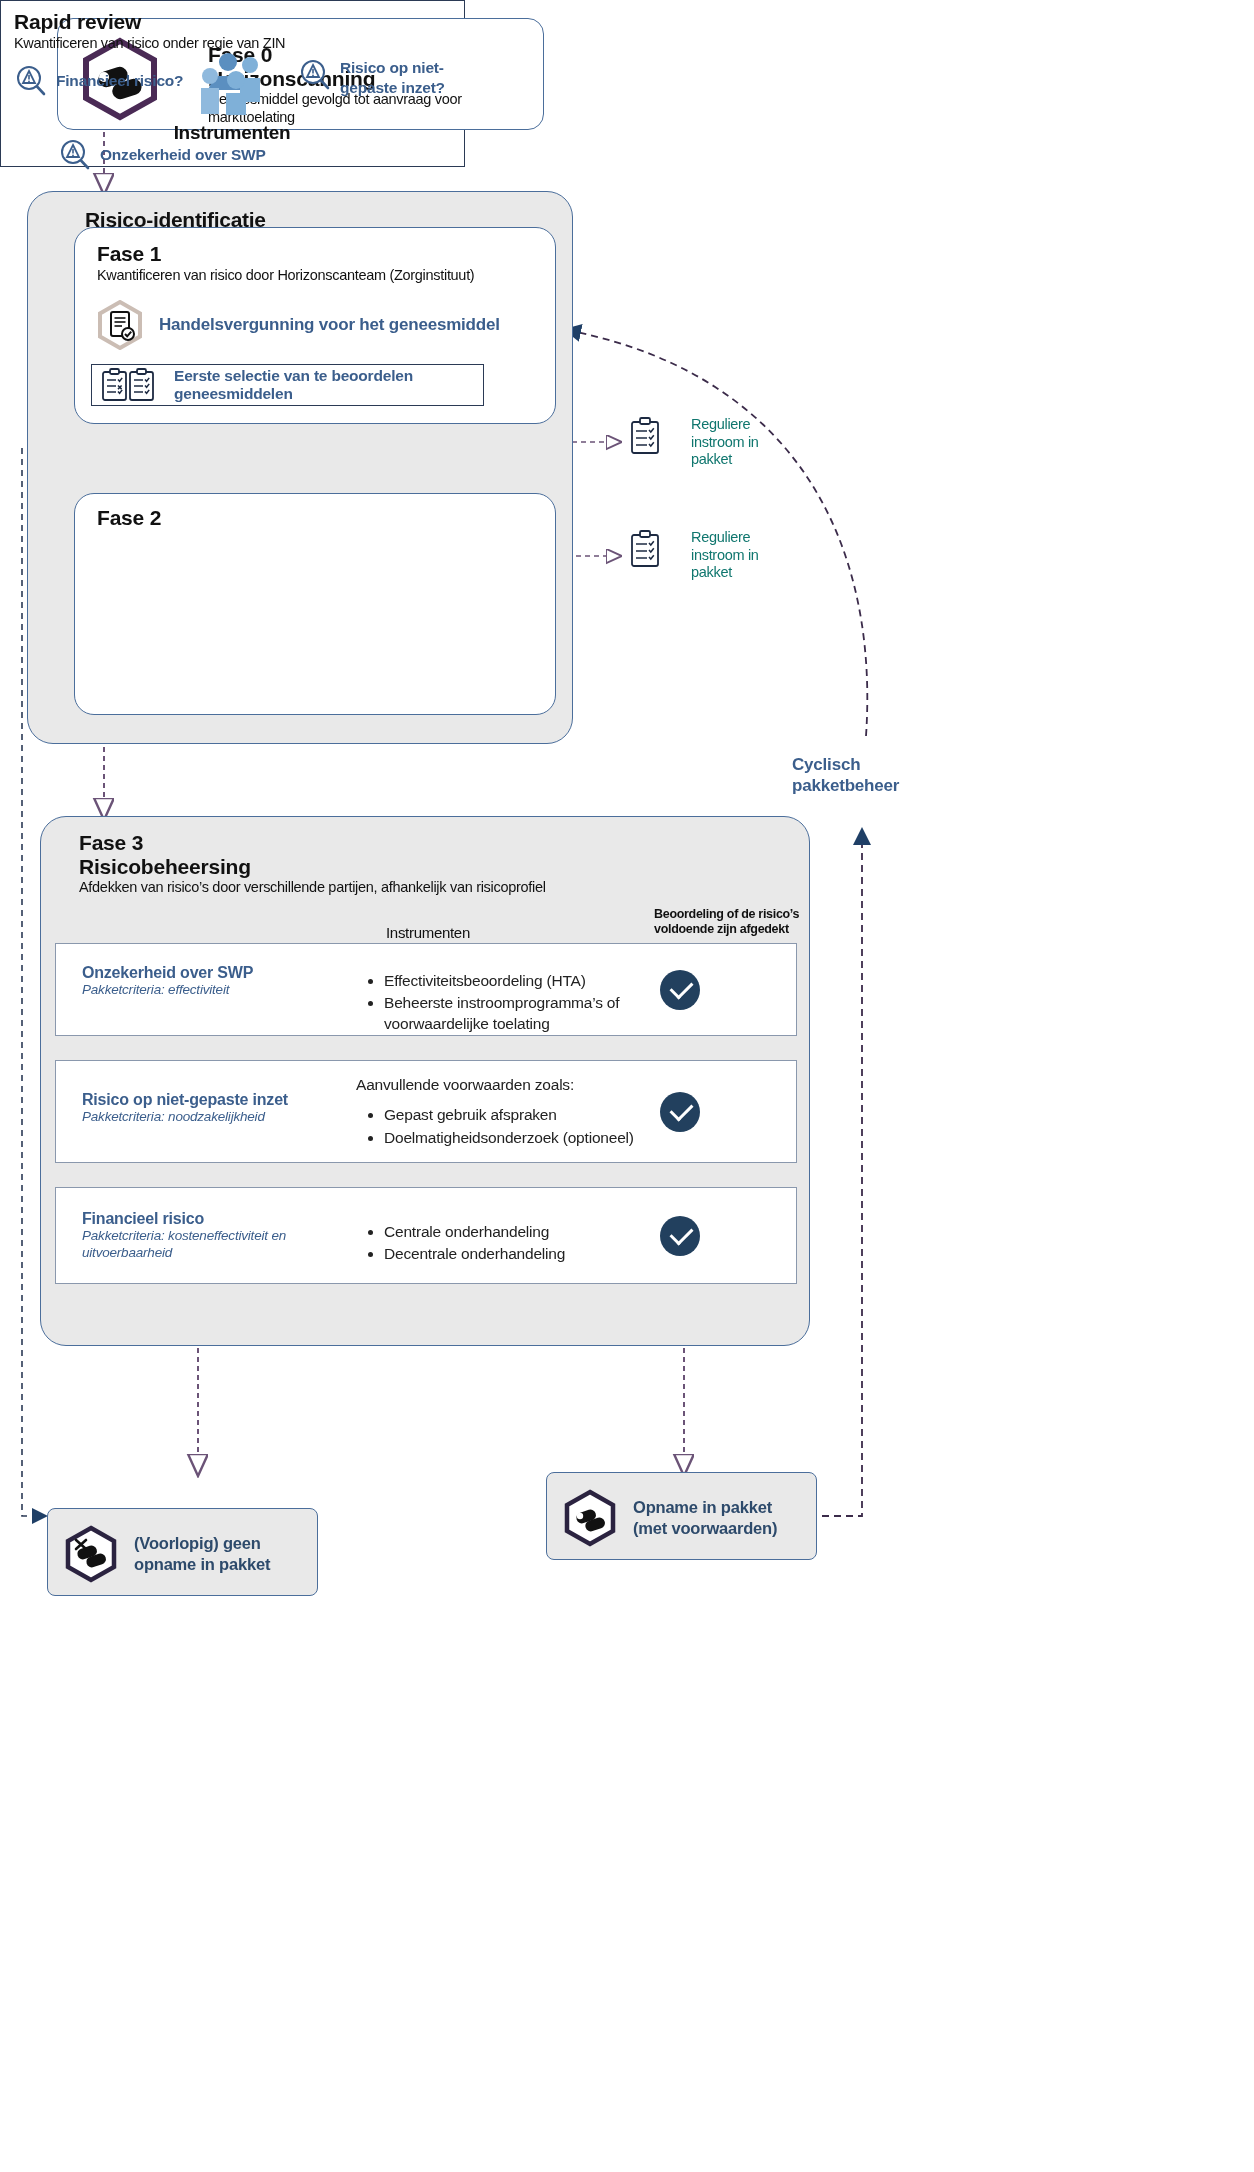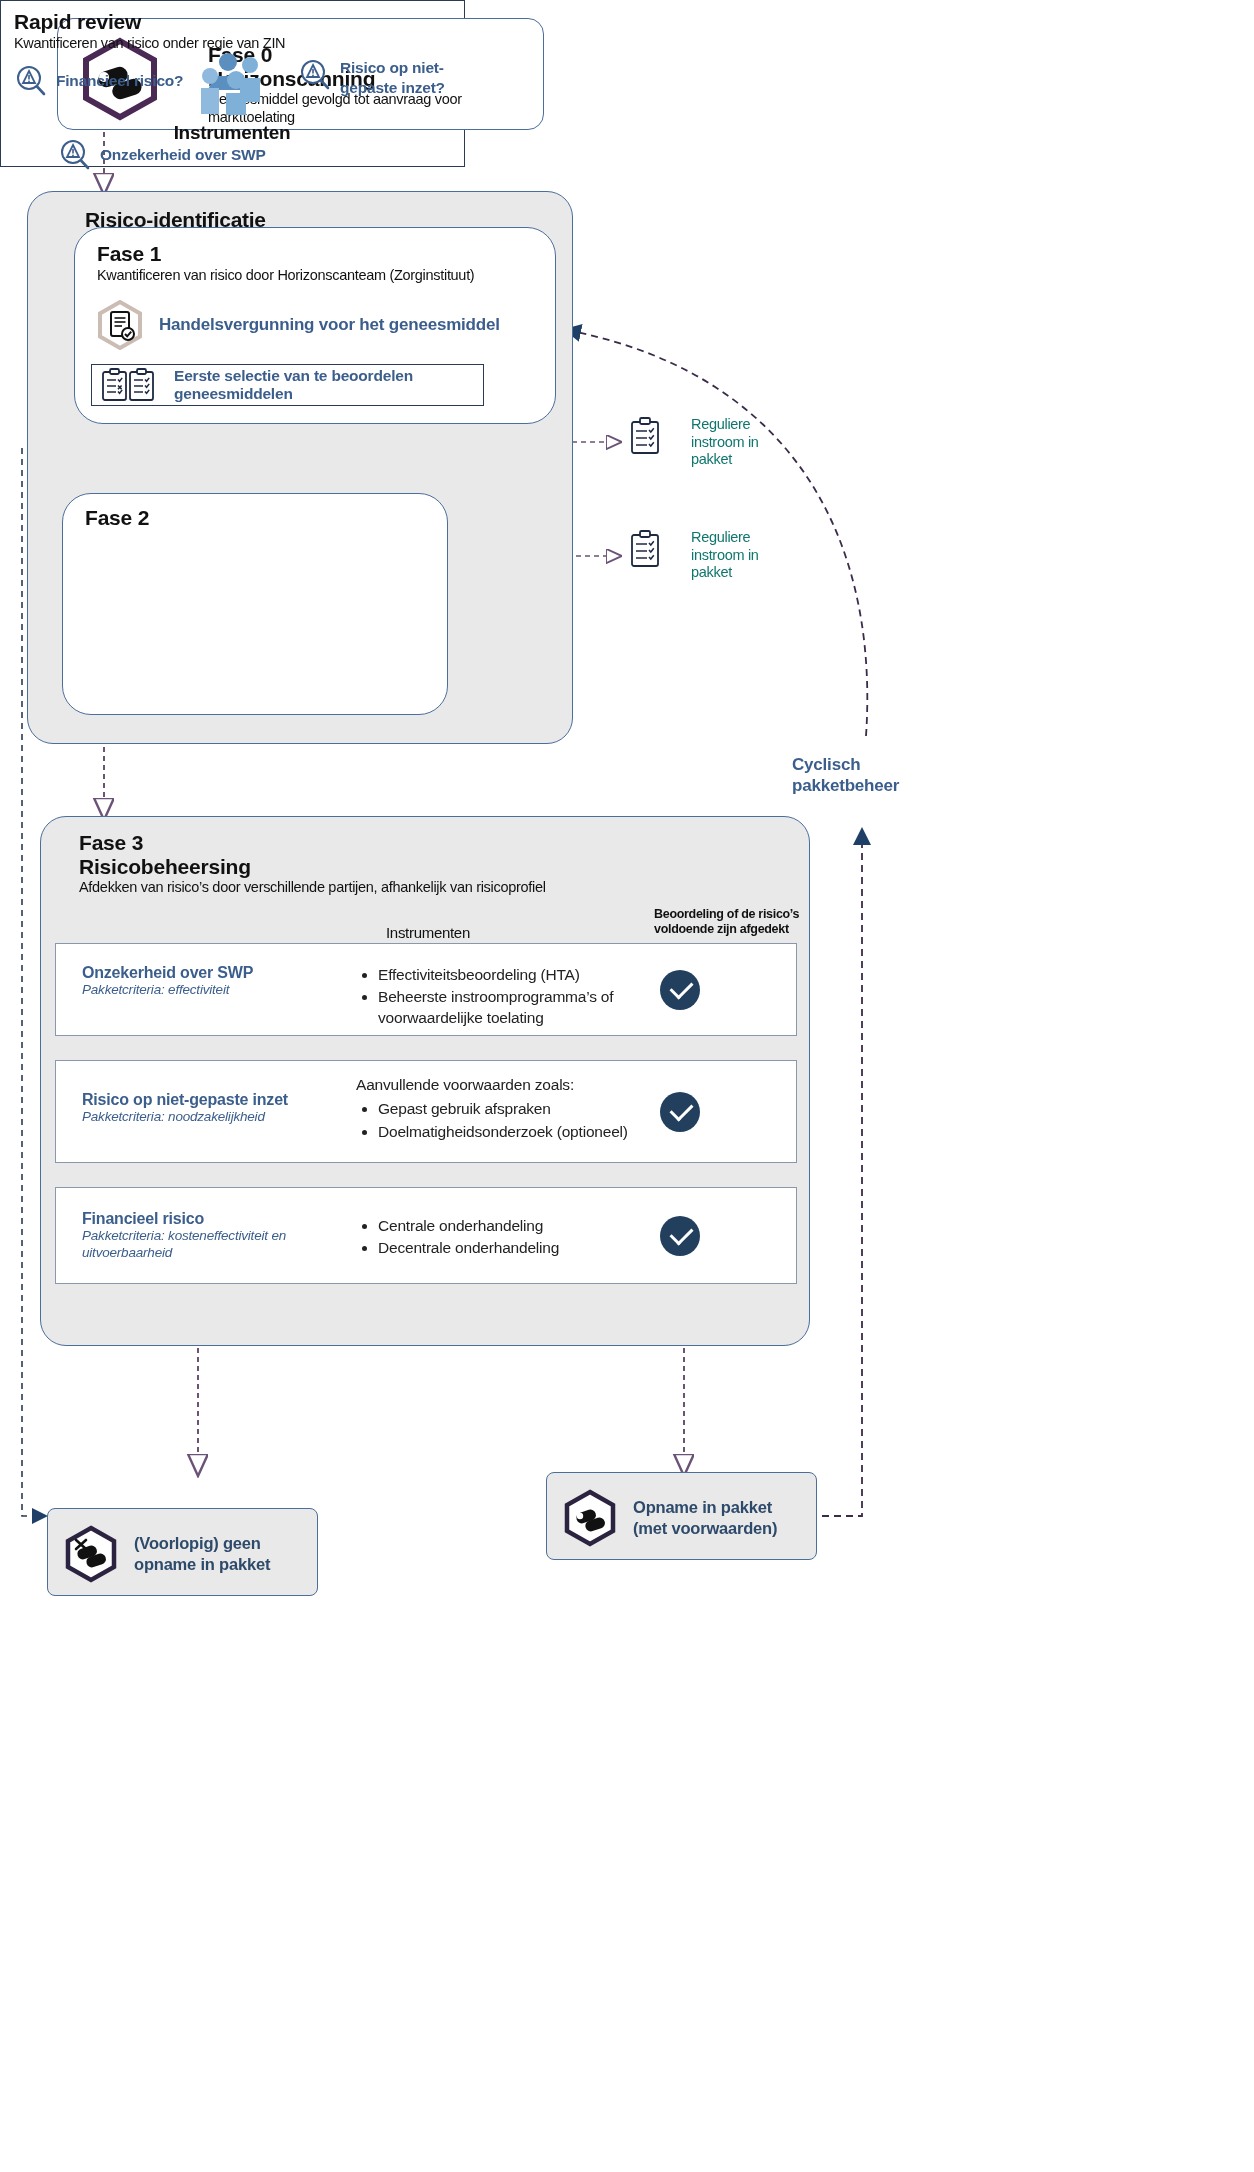--- a/index.html
+++ b/index.html
@@ -10,21 +10,21 @@
     font-family:"Liberation Sans", sans-serif;
     color:#1a1a1a;
     overflow:hidden;
   }
   .canvas { position:absolute; inset:0; }
   svg.wires { position:absolute; left:0; top:0; width:1254px; height:2172px; pointer-events:none; }
 
   
   .rbox { position:absolute; border:1.5px solid #4b6e9b; border-radius:16px; background:#ffffff; }
   .gbox { position:absolute; border:1.5px solid #4b6e9b; border-radius:26px; background:#e9e9e9; }
-  .wbox { position:absolute; border:1.5px solid #4b6e9b; border-radius:29px; background:#ffffff; }
+  .wbox { position:absolute; border:1.5px solid #4b6e9b; border-radius:20px; background:#ffffff; }
   .flat { position:absolute; border:1.2px solid #2b3a55; background:#ffffff; }
 
   .phase-title { font-weight:bold; font-size:21px; color:#111; line-height:1.12; letter-spacing:-0.2px;}
   .phase-sub { font-size:14.5px; color:#111; line-height:1.25; letter-spacing:-0.3px; }
   .section-title { font-weight:bold; font-size:21px; color:#111; letter-spacing:-0.3px;}
   .blue-strong { color:#3b5e8c; font-weight:bold; font-size:17px; letter-spacing:-0.2px;}
   .blue-mid { color:#3b5e8c; font-weight:bold; font-size:15.5px; letter-spacing:-0.2px; }
 
   
   .hex {
@@ -41,21 +41,21 @@
   #risico-ident { left:27px; top:191px; width:546px; height:553px; }
   #risico-ident-label { position:absolute; left:57px; top:16px; }
 
   
   #fase1 { left:74px; top:227px; width:482px; height:197px; }
   #fase1-head { position:absolute; left:22px; top:14px; }
   #fase1-row1 { position:absolute; left:22px; top:72px; display:flex; align-items:center; gap:16px;}
   #fase1-row2 { left:91px; top:364px; width:393px; height:42px; display:flex; align-items:center; gap:14px; padding-left:8px;}
 
   
-  #fase2 { left:62px; top:493px; width:386px; height:222px; }
+  #fase2 { left:74px; top:493px; width:482px; height:222px; }
   #fase2-head { position:absolute; left:22px; top:12px; }
   #rapid { left:91px; top:530px; width:465px; height:167px; border:1.2px solid #2b3a55; background:#fff; }
   #rapid-head { position:absolute; left:14px; top:10px; }
   #tri-left { position:absolute; left:14px; top:64px; display:flex; align-items:center; gap:8px;}
   #tri-right { position:absolute; left:298px; top:58px; display:flex; align-items:flex-start; gap:8px;}
   #tri-bottom { position:absolute; left:58px; top:138px; display:flex; align-items:center; gap:8px;}
   #tri-people { position:absolute; left:168px; top:52px; width:128px; text-align:center;}
   #tri-label { font-weight:bold; font-size:19px; color:#111; margin-top:2px; letter-spacing:-0.3px;}
 
   
@@ -75,21 +75,21 @@
 
   .risk-row { position:absolute; left:14px; width:742px; border:1.2px solid #8a98ad; background:#fff; }
   #risk0 { top:126px; height:93px; }
   #risk1 { top:243px; height:103px; }
   #risk2 { top:370px; height:97px; }
 
   .risk-name { position:absolute; left:26px; }
   .risk-title { color:#3b5e8c; font-weight:bold; font-size:16px; letter-spacing:-0.2px;}
   .risk-crit { color:#3b5e8c; font-style:italic; font-size:13.5px; line-height:1.25; letter-spacing:-0.2px;}
   .instr { position:absolute; left:300px; font-size:15.5px; color:#222; line-height:1.32; letter-spacing:-0.2px;}
-  .instr ul { margin:4px; padding-left:18px; }
+  .instr ul { margin:10px; padding-left:18px; }
   .instr li { margin:0 0 2px 0; }
   .instr .lead { margin:0 0 3px 0; }
   .check { position:absolute; left:604px; width:40px; height:40px; border-radius:50%; background:#22405e; }
   .check:after{
     content:""; position:absolute; left:11px; top:11px; width:18px; height:10px;
     border-left:3.4px solid #fff; border-bottom:3.4px solid #fff; transform:rotate(-45deg);
   }
 
   
   #out-left { left:47px; top:1472px; width:271px; height:88px; background:#e9e9e9; border:1.5px solid #4b6e9b; border-radius:8px; position:absolute;margin-top:36px;}

